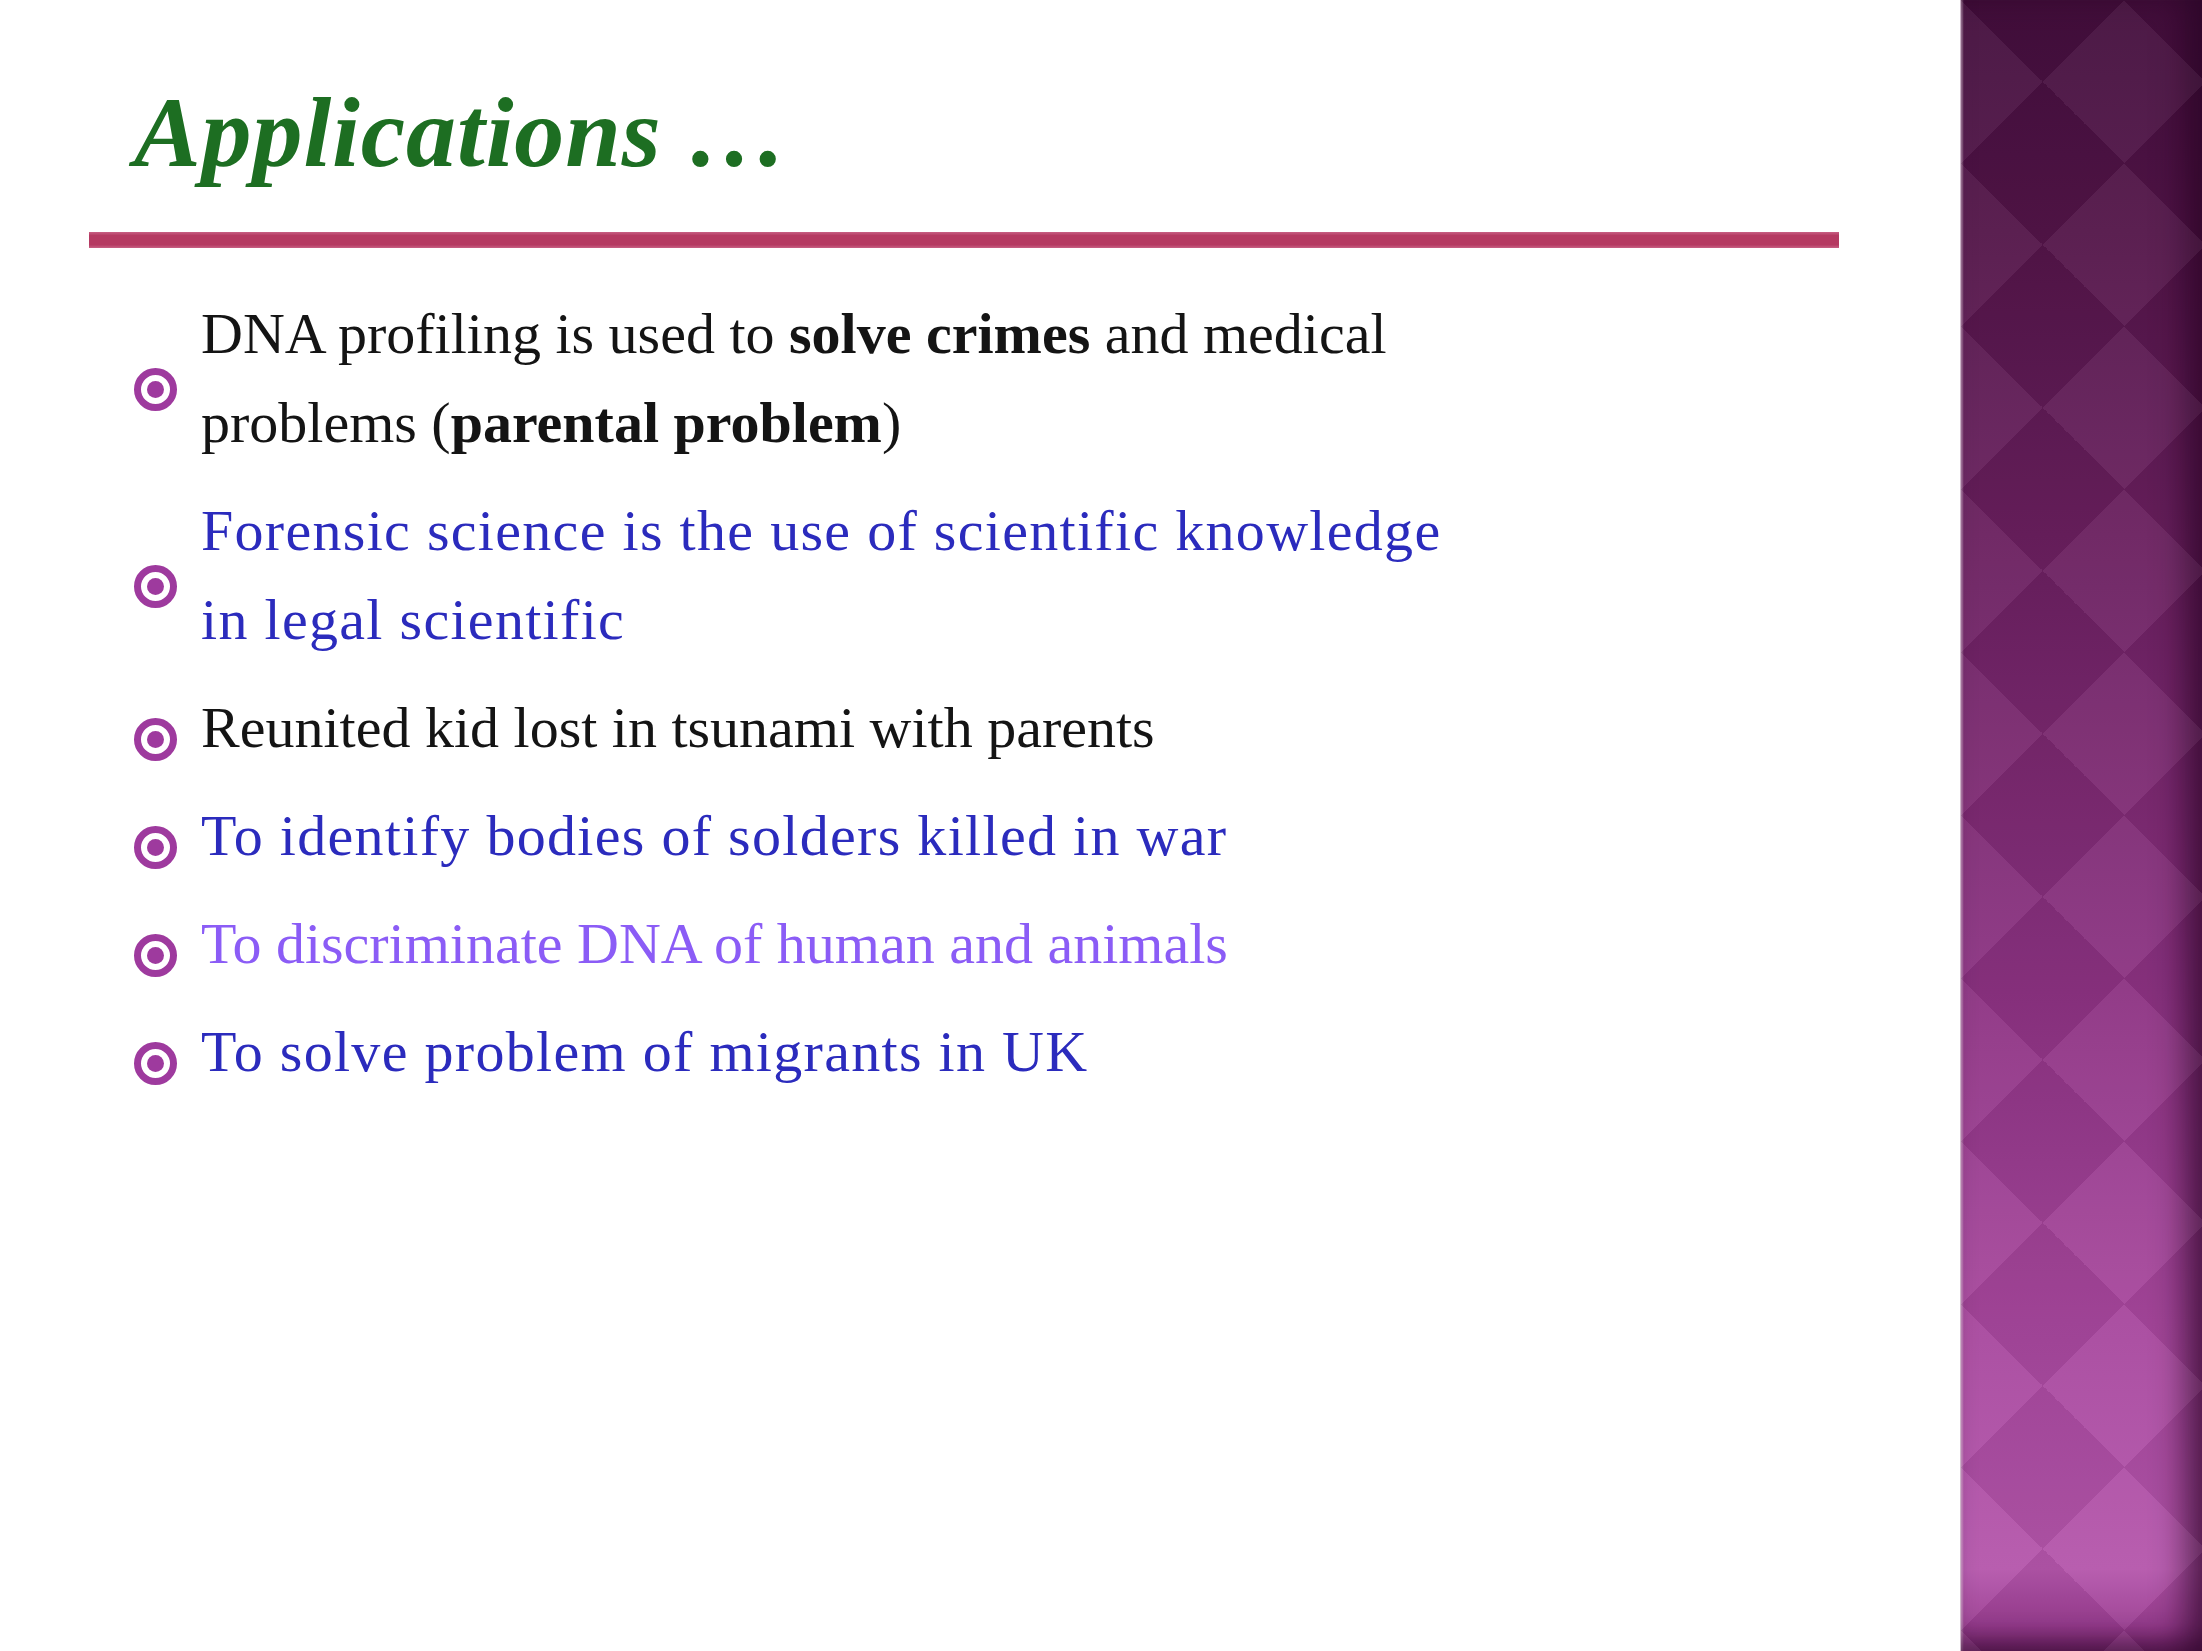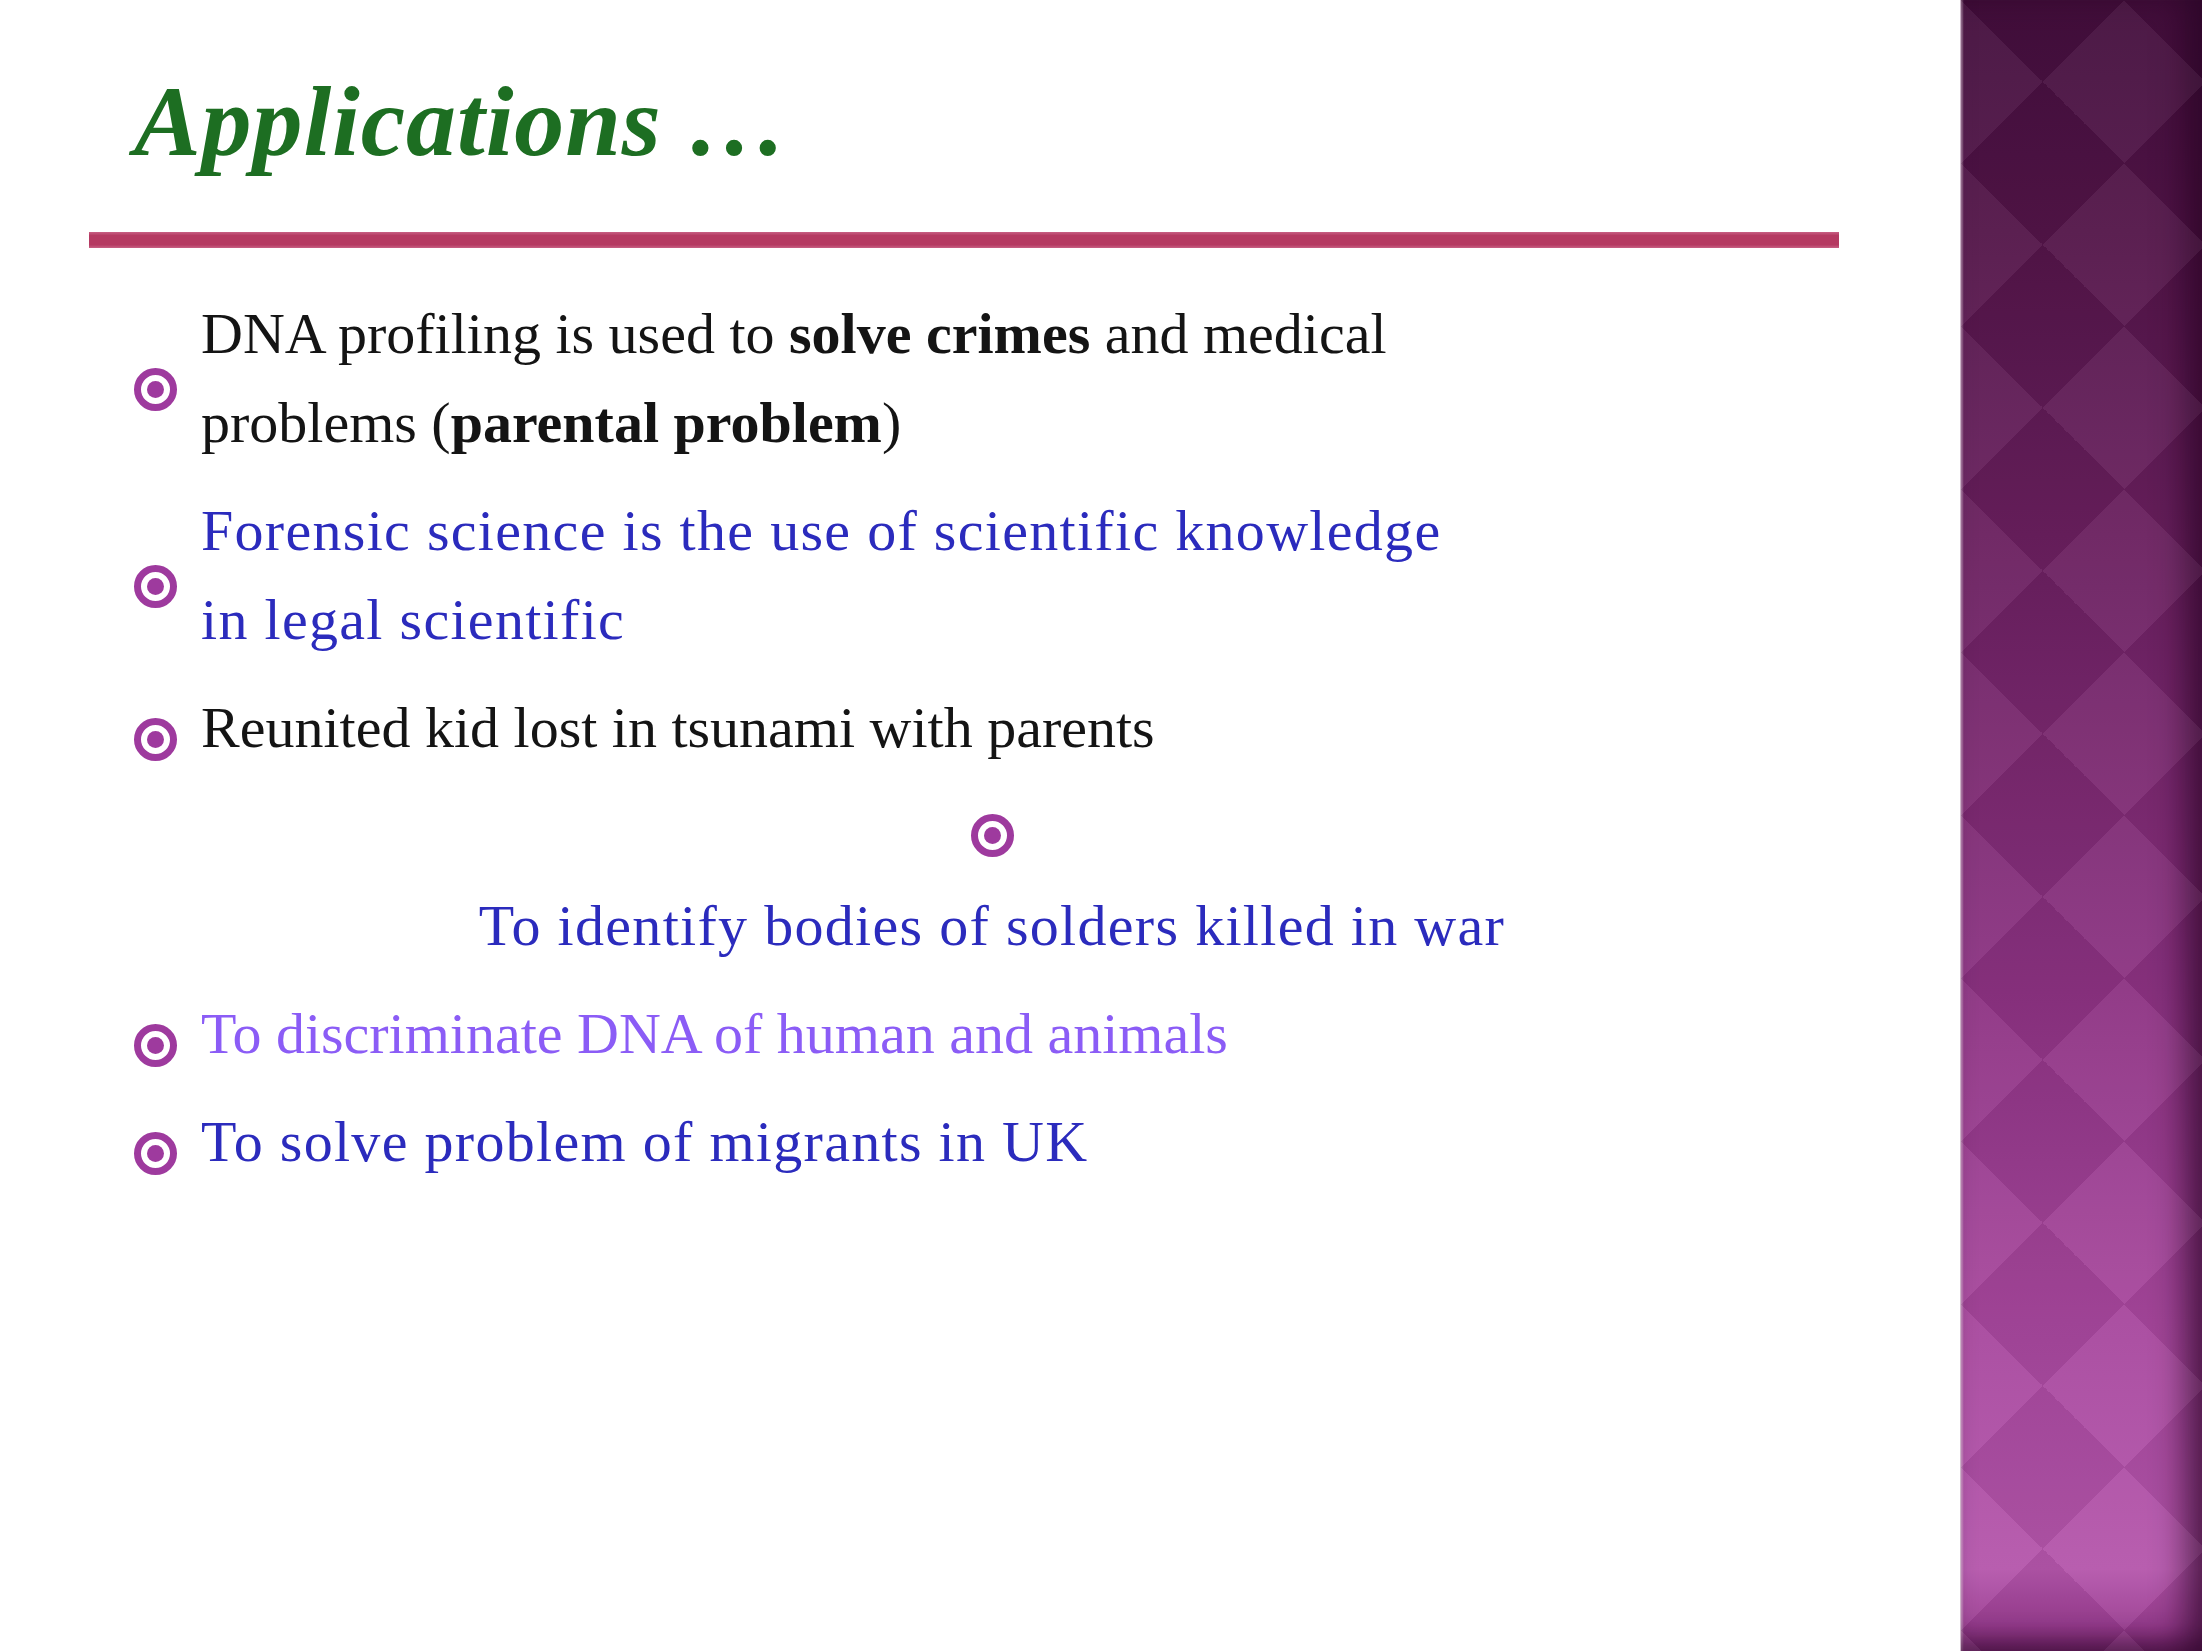--- a/index.html
+++ b/index.html
@@ -44,21 +44,21 @@
     background:repeating-conic-gradient(from 45deg,
       rgba(255,255,255,0.05) 0deg 90deg,
       rgba(0,0,0,0.05) 90deg 180deg,
       rgba(255,255,255,0.05) 180deg 270deg,
       rgba(0,0,0,0.05) 270deg 360deg);
     background-size:163px 163px;
     pointer-events:none;
   }
 
   .title{
-    position:absolute;left:134px;top:64px;
+    position:absolute;left:134px;top:75px;
     font-size:100px;line-height:1.15;
     font-weight:bold;font-style:italic;
     color:var(--title_green);
     letter-spacing:0.9px;
     white-space:nowrap;
   }
 
   .divider{
     position:absolute;left:89px;top:232px;
     width:1750px;height:15.5px;
@@ -109,21 +109,21 @@
           <span class="dot"></span>
         </span>
         <span class="txt"><span>Forensic science is the use of scientific knowledge</span><br><span>in legal scientific</span></span>
       </li>
       <li class="item" style="color: rgb(20, 20, 20);">
         <span class="bullet">
           <span class="dot"></span>
         </span>
         <span class="txt"><span>Reunited kid lost in tsunami with parents</span></span>
       </li>
-      <li class="item blue" style="color: rgb(43, 43, 189); flex-direction: column;">
+      <li class="item blue" style="color: rgb(43, 43, 189);">
         <span class="bullet">
           <span class="dot"></span>
         </span>
         <span class="txt"><span>To identify bodies of solders killed in war</span></span>
       </li>
       <li class="item" style="color: #8b5cf6;">
         <span class="bullet">
           <span class="dot"></span>
         </span>
         <span class="txt"><span>To discriminate DNA of human and animals</span></span>

